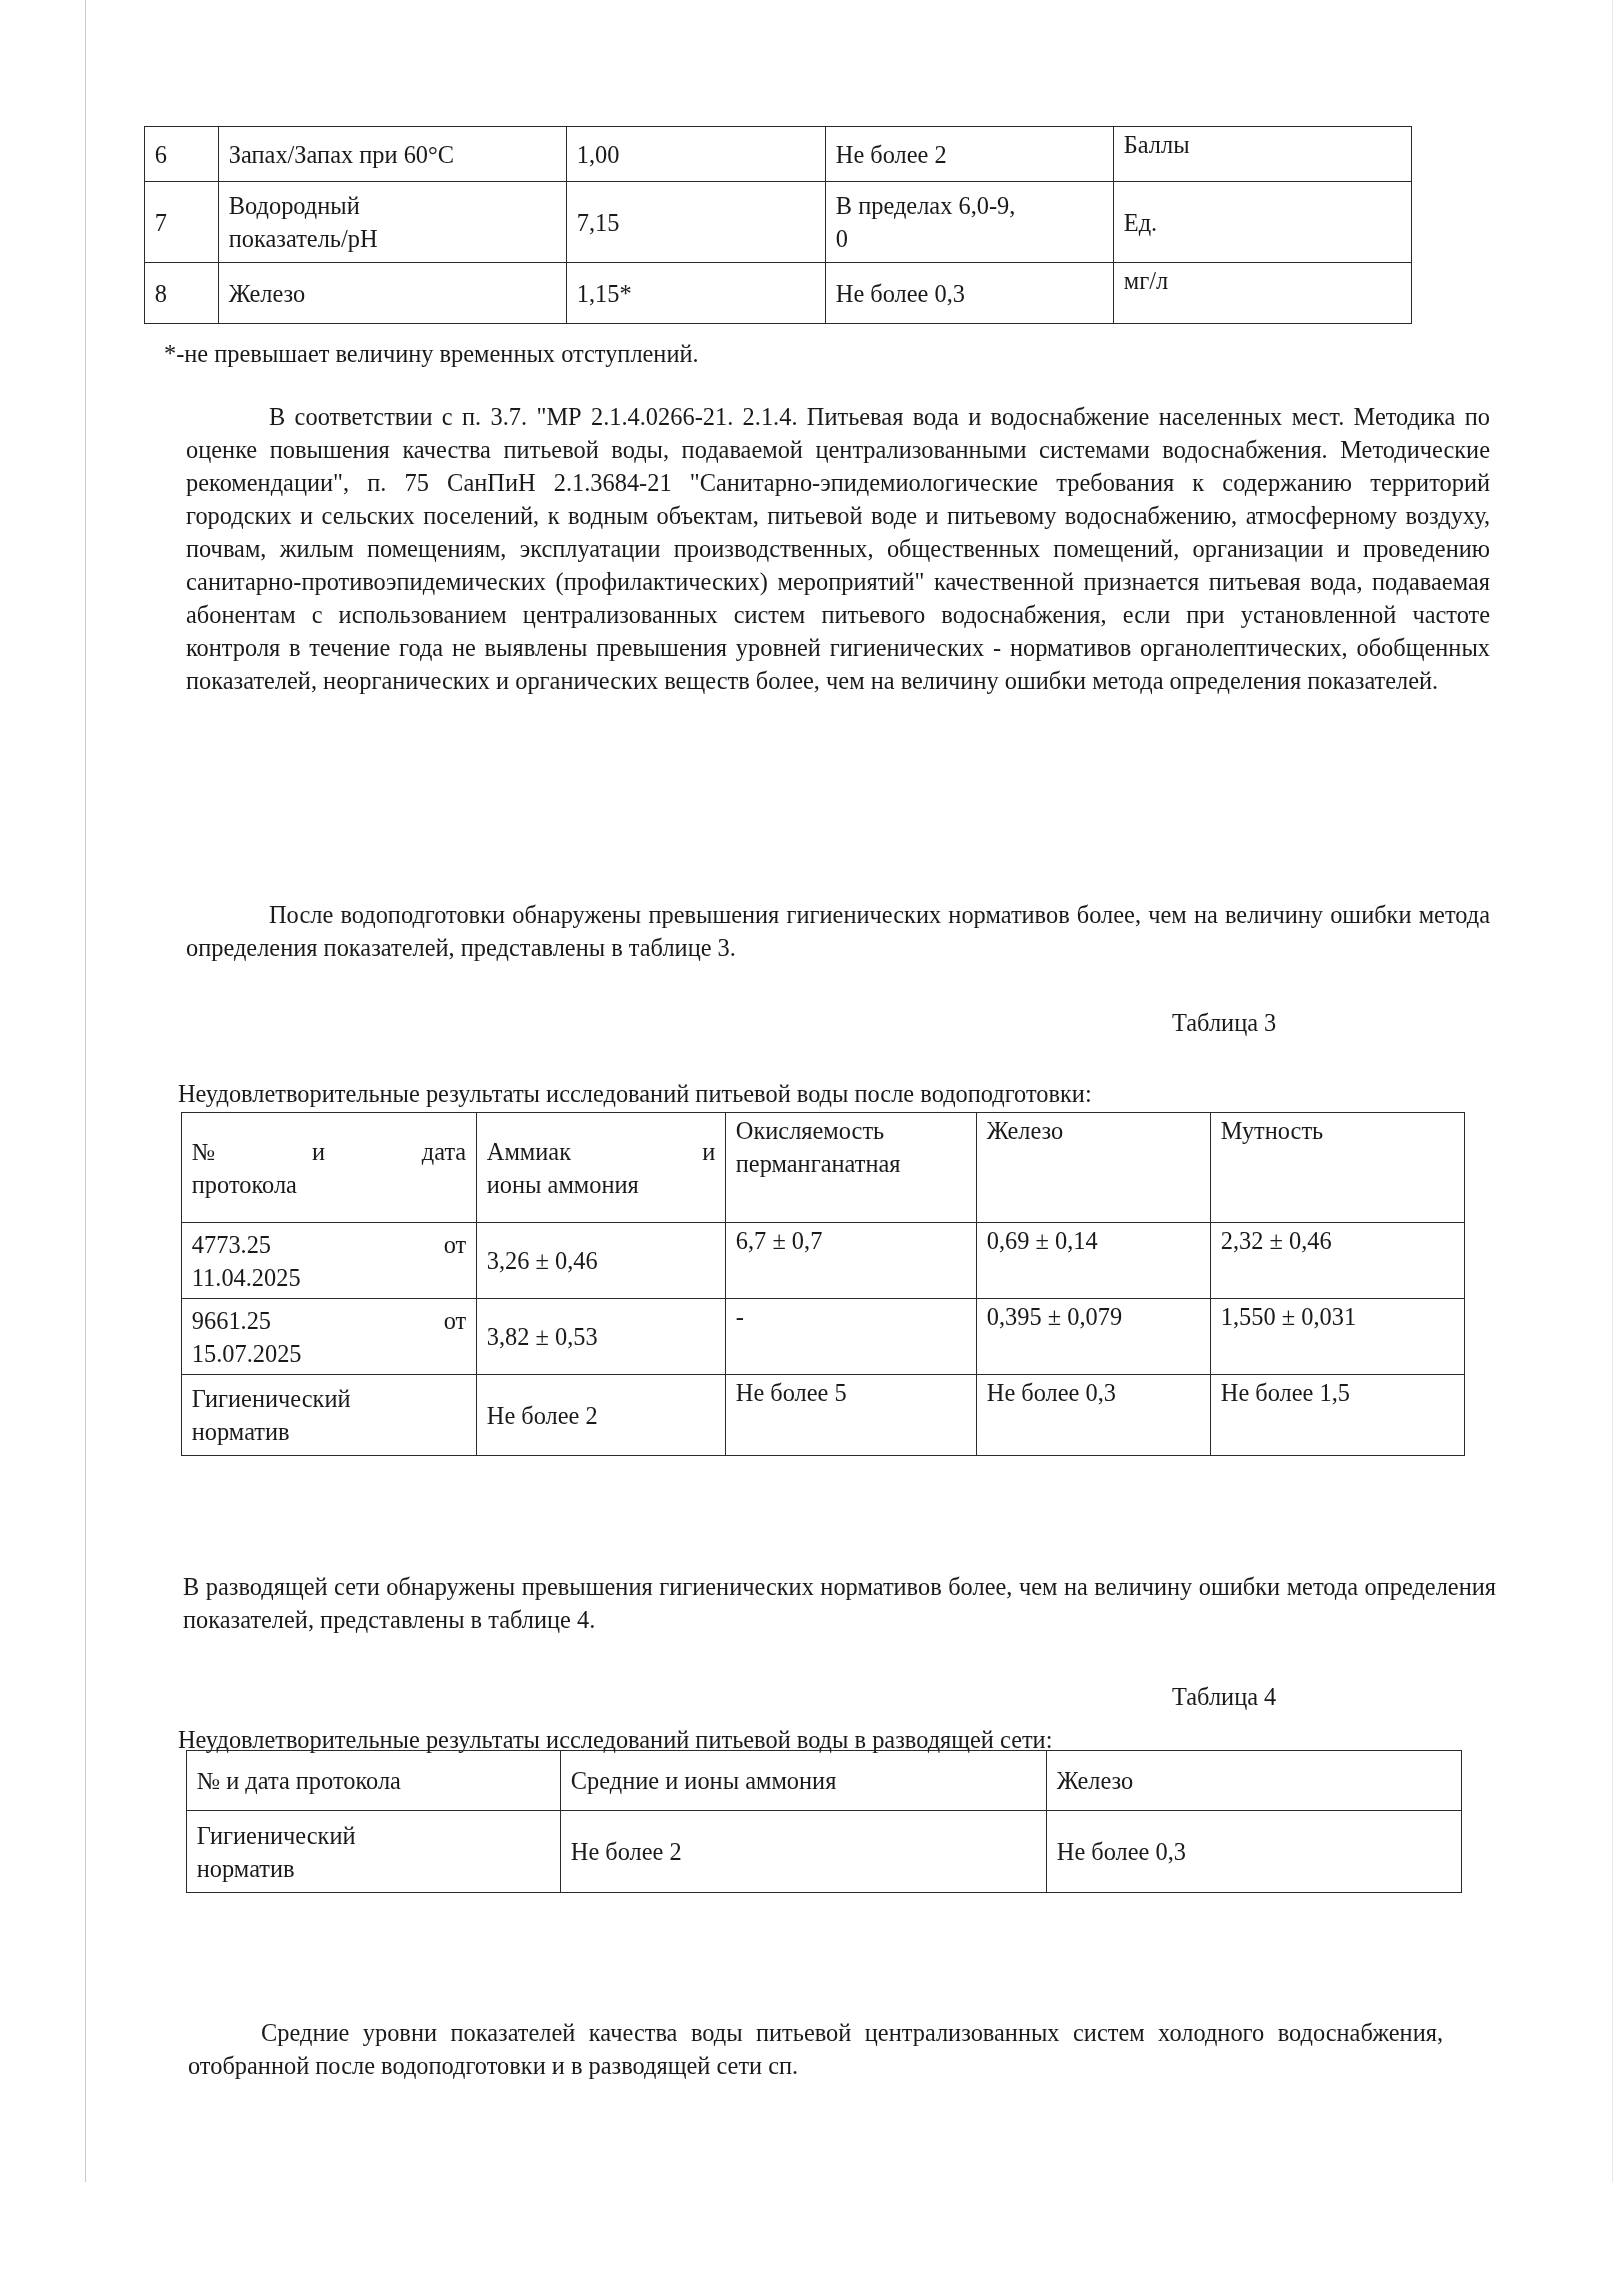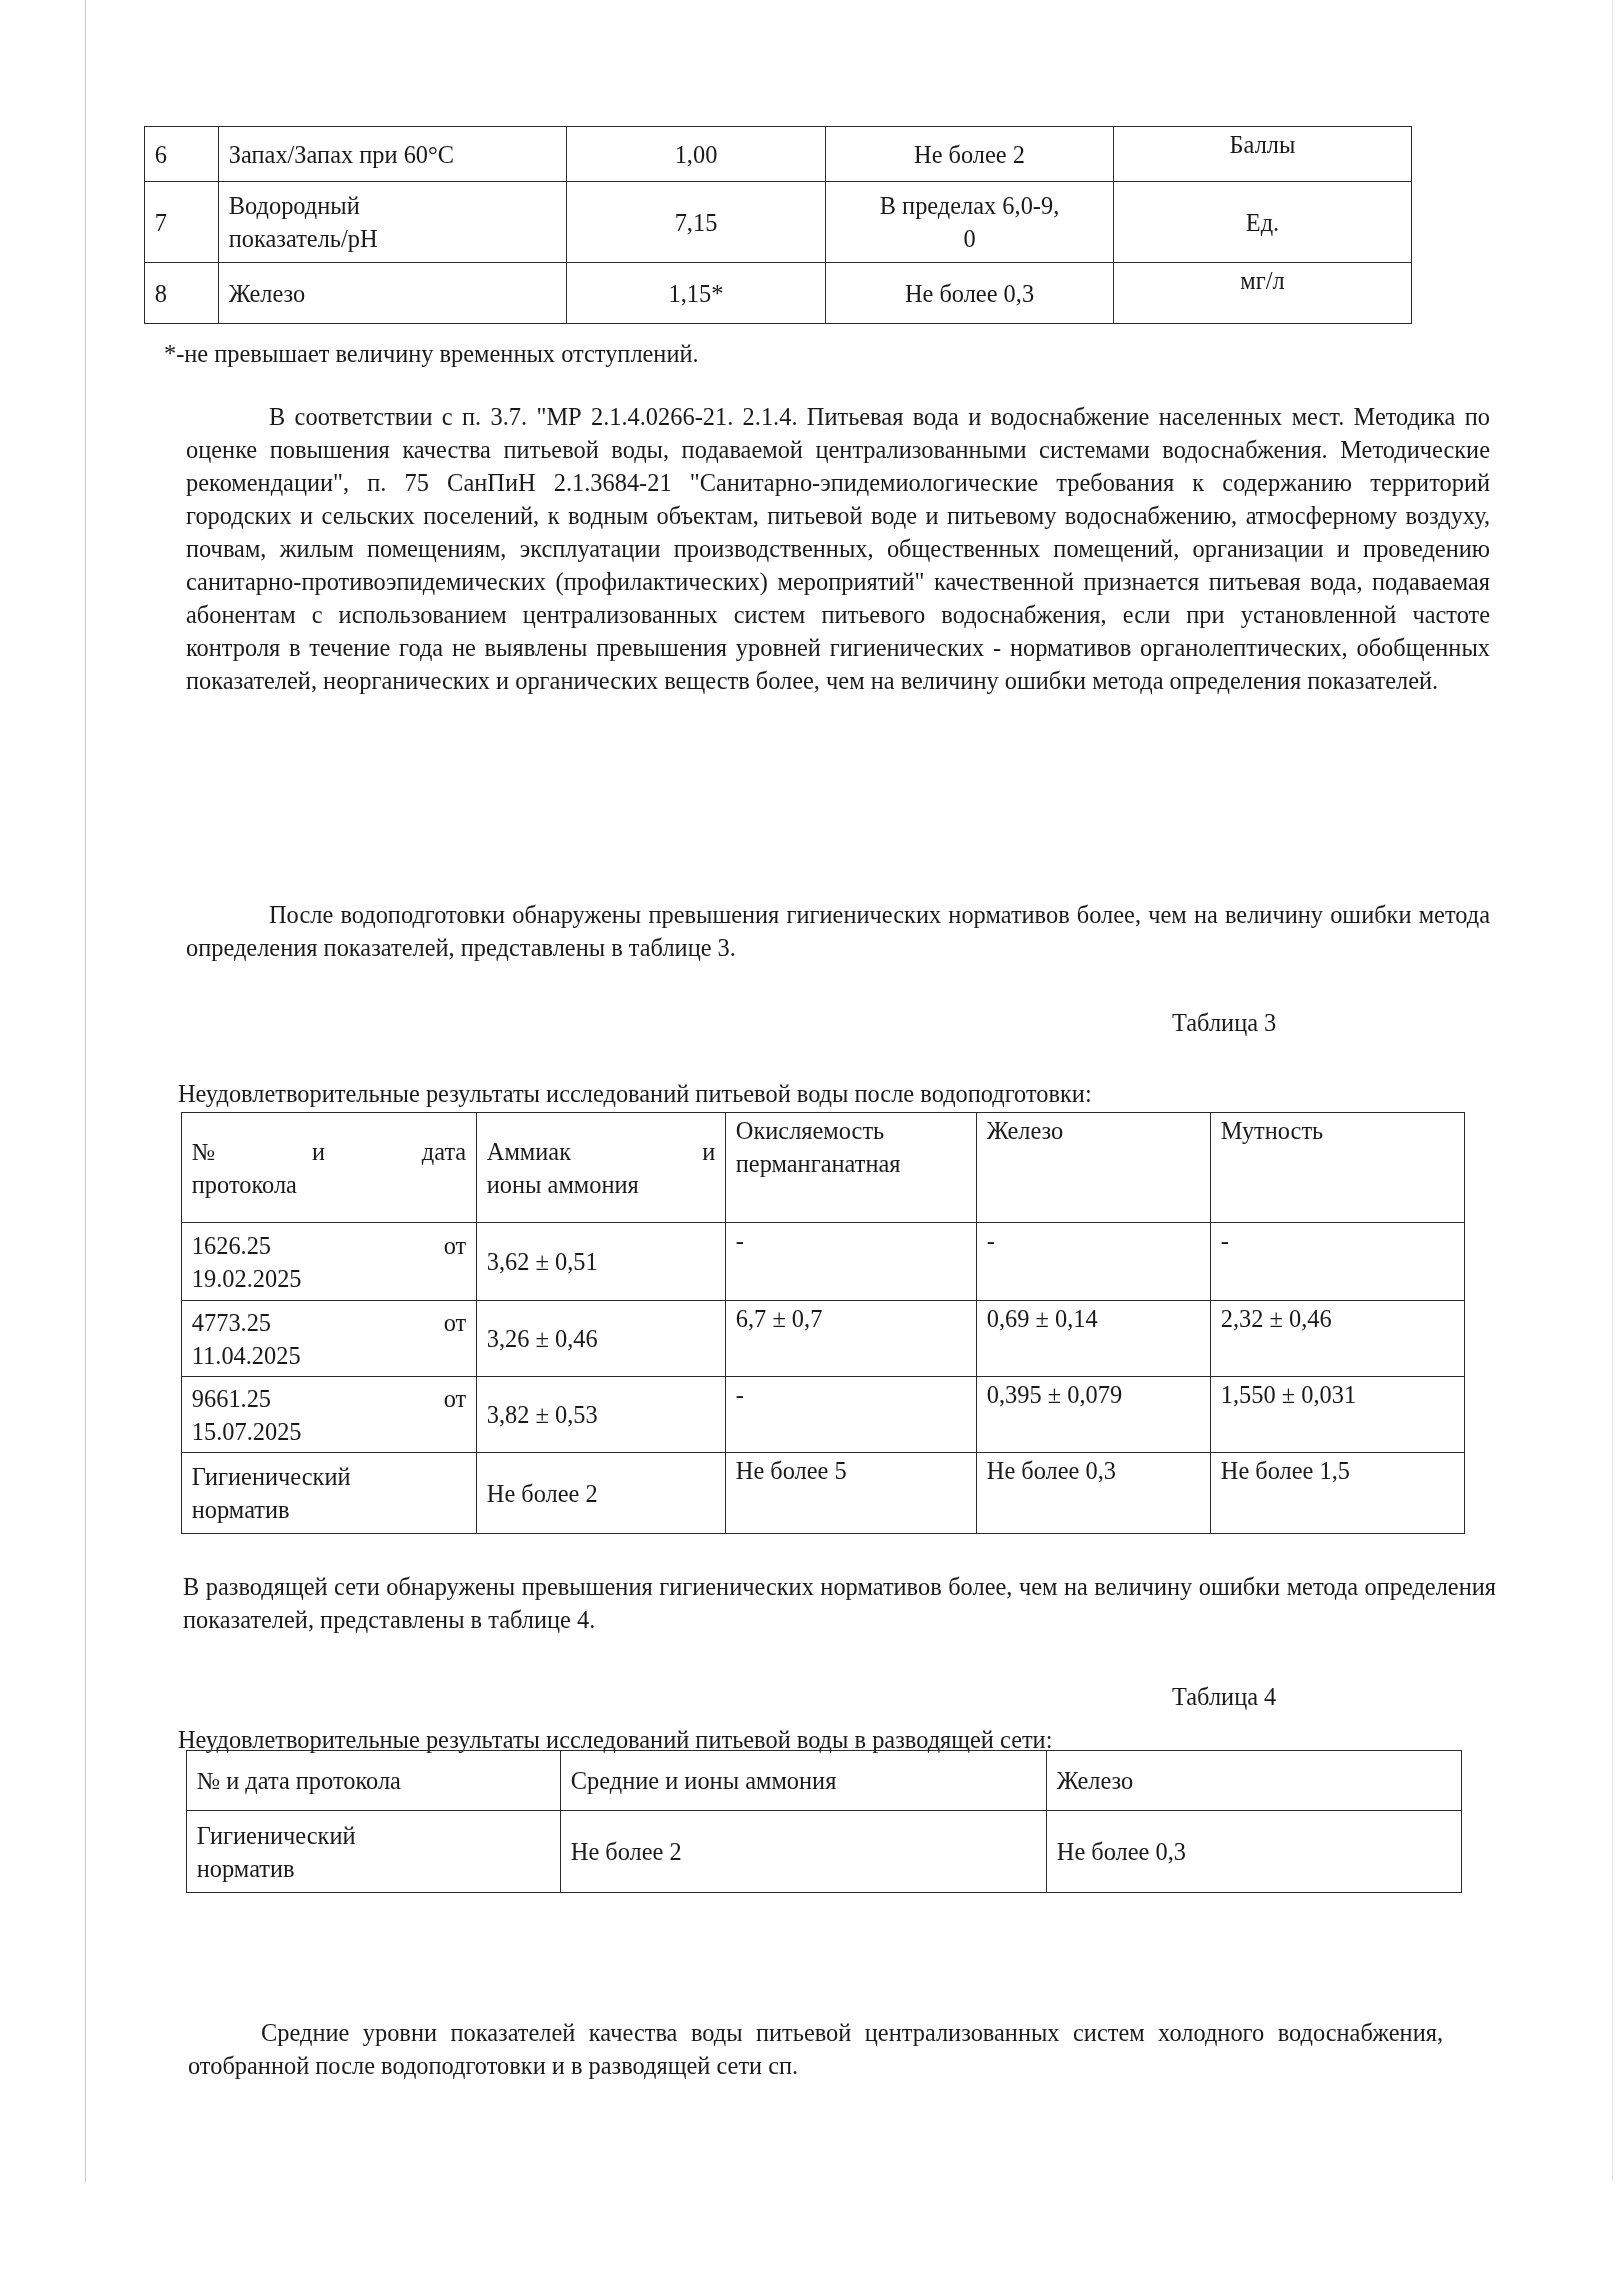--- a/index.html
+++ b/index.html
@@ -6,21 +6,21 @@
   body {
     width: 1617px; height: 2284px; position: relative; overflow: hidden;
     font-family: "Liberation Serif", "DejaVu Serif", serif;
     color: #1a1a1a; font-size: 24.4px; line-height: 33px;
   }
   .page-edge { position: absolute; left: 85px; top: 0; width: 1px; height: 2182px; background: #c9c9c9; }
   .page-edge-right { position: absolute; right: 3.9px; top: 0; width: 1px; height: 2182px; background: #e6e6e6; }
   table { border-collapse: collapse; position: absolute; table-layout: fixed; }
   td { border: 1.5px solid #2a2a2a; vertical-align: middle; padding: 0 9.8px; }
   td.top { vertical-align: top; padding-top: 1px; }
-  .center { text-align: center; }
+  .center { text-align: left; }
   .justify-two { display: flex; justify-content: space-between; }
   .abs { position: absolute; }
   .para { position: absolute; text-align: justify; }
   .para p { margin: 0; text-indent: 83px; }
   .right { }
 </style>
 </head>
 <body>
 
 <div class="page-edge"></div>
@@ -103,33 +103,20 @@
       </div>
       <div>ионы аммония</div>
     </td>
     <td class="top">
       <div>Окисляемость</div>
       <div>перманганатная</div>
     </td>
     <td class="top">Железо</td>
     <td class="top">Мутность</td>
   </tr>
-  <tr style="height:78px;">
-    <td>
-      <div class="justify-two">
-        <span>1626.25</span>
-        <span>от</span>
-      </div>
-      <div>19.02.2025</div>
-    </td>
-    <td>3,62 ± 0,51</td>
-    <td class="top">-</td>
-    <td class="top">-</td>
-    <td class="top">-</td>
-  </tr>
   <tr style="height:76px;">
     <td>
       <div class="justify-two">
         <span>4773.25</span>
         <span>от</span>
       </div>
       <div>11.04.2025</div>
     </td>
     <td>3,26 ± 0,46</td>
     <td class="top">6,7 ± 0,7</td>

